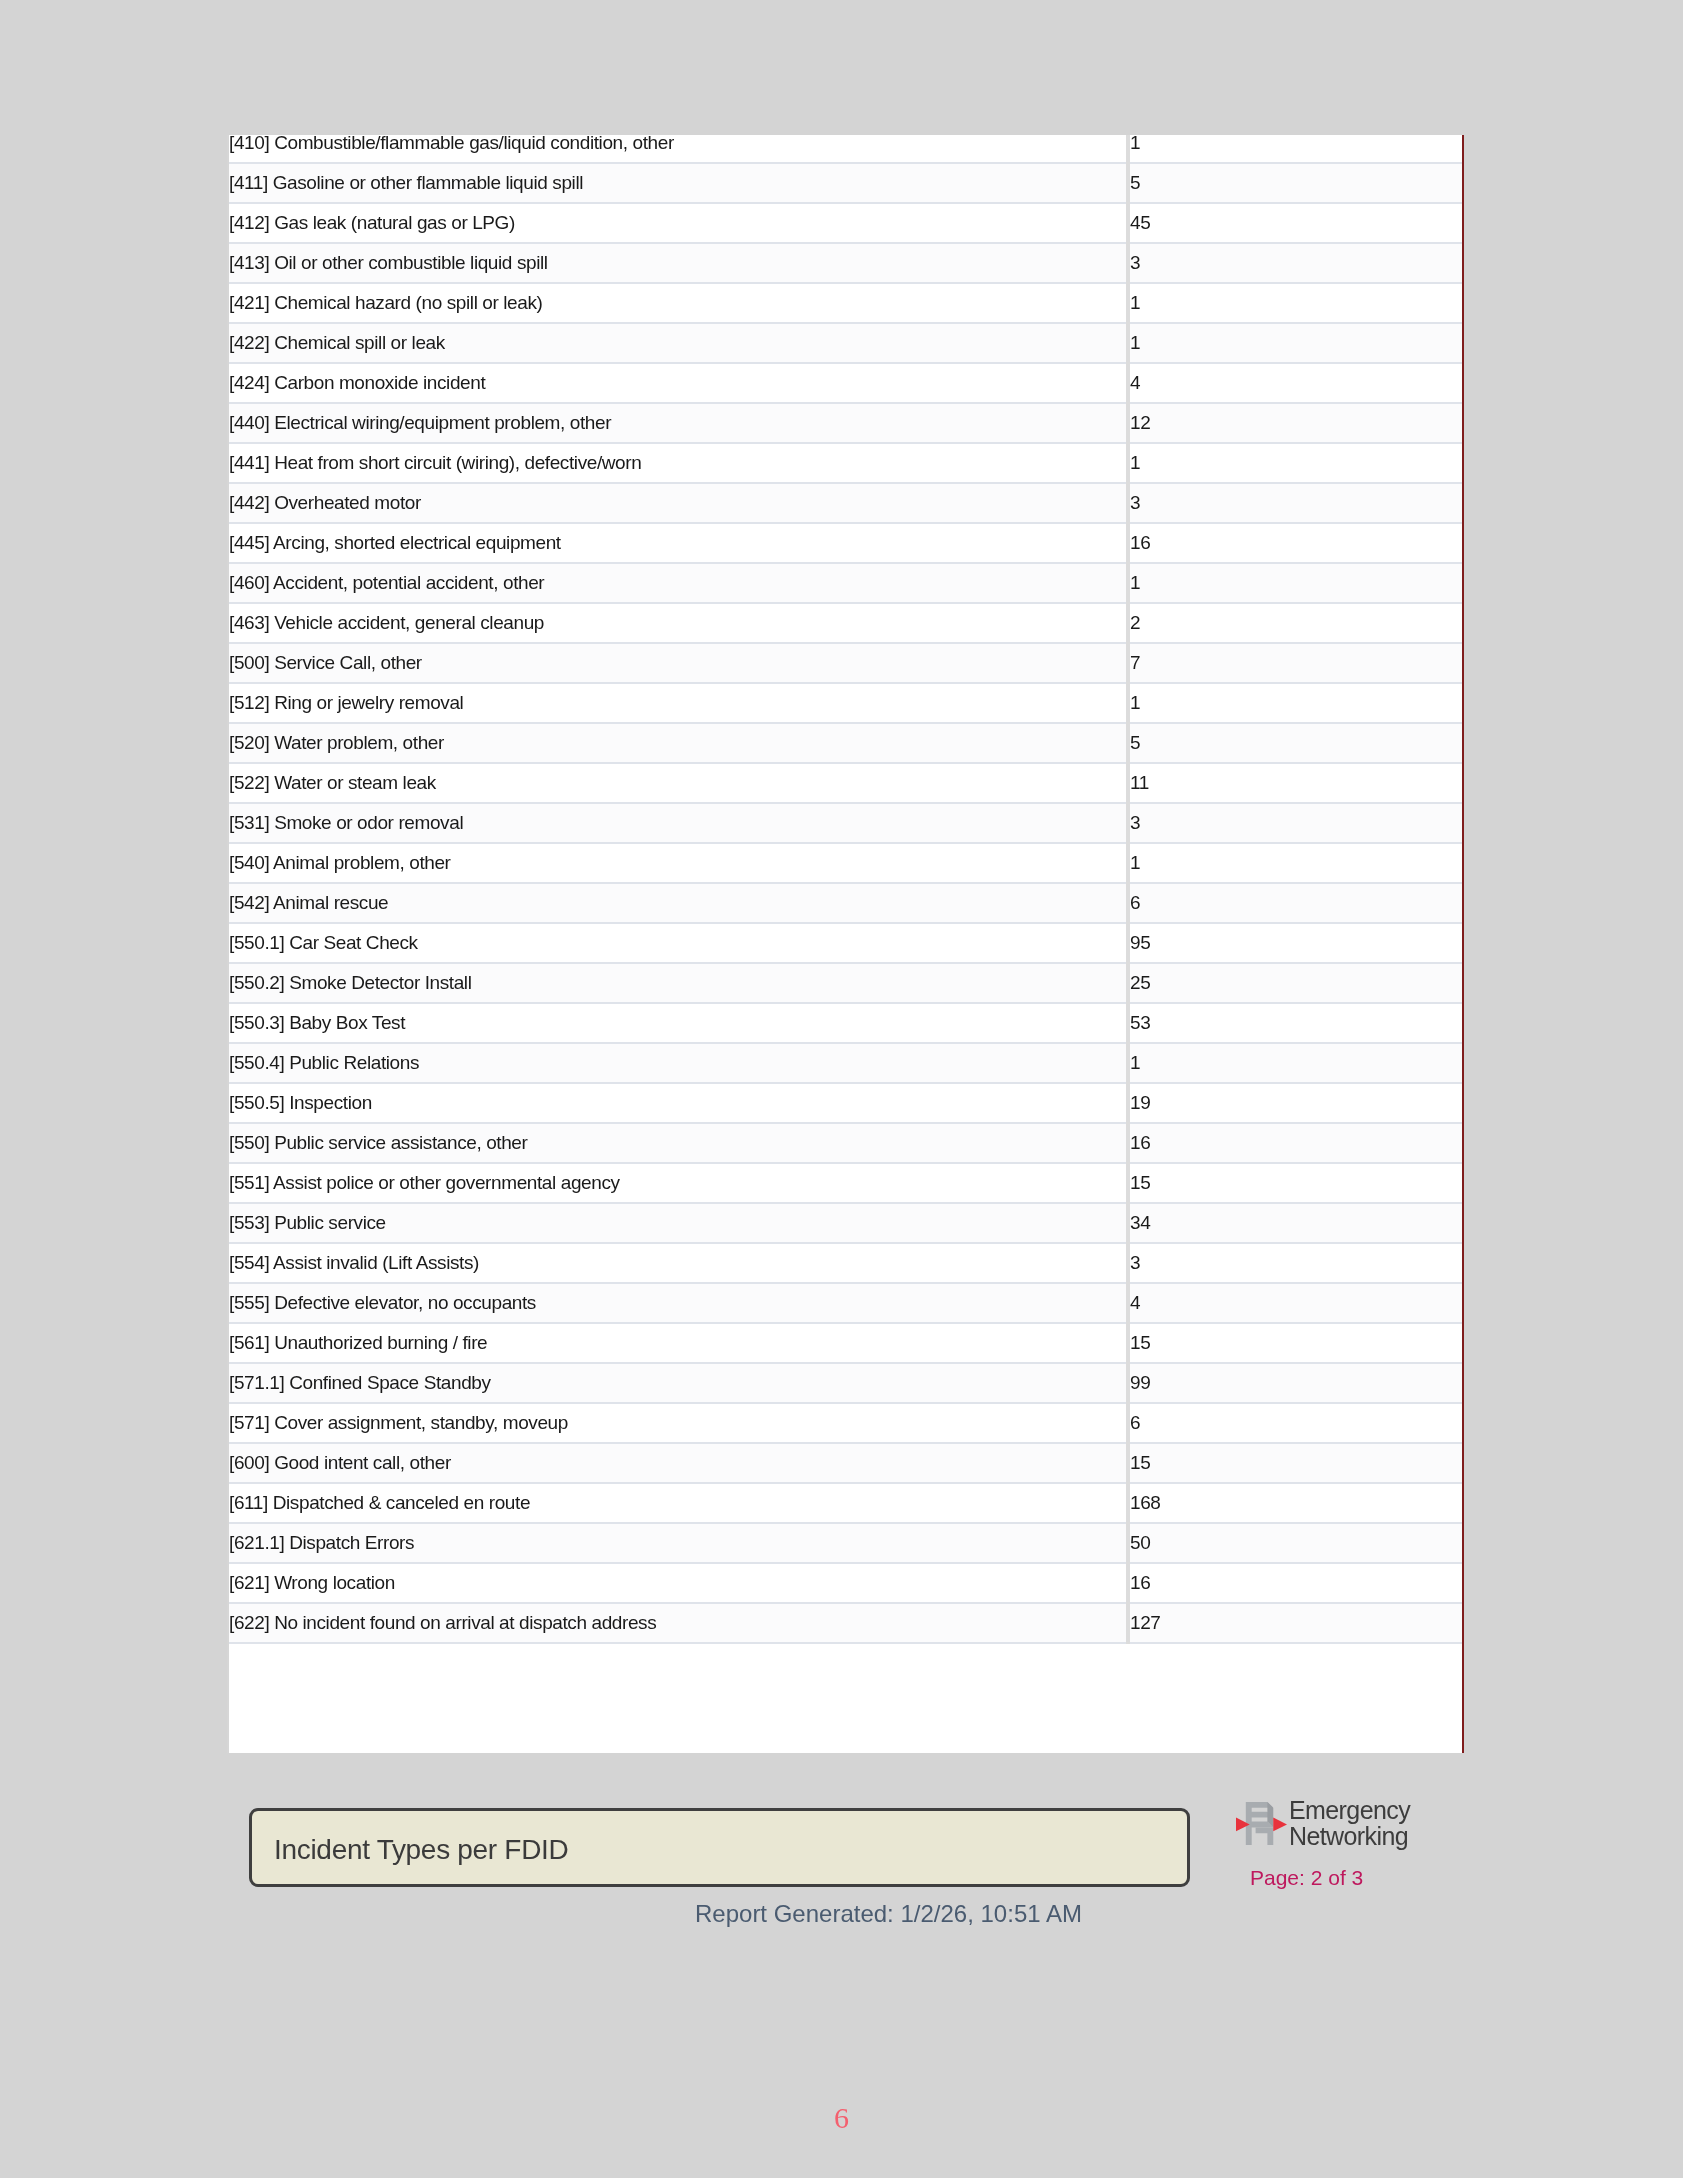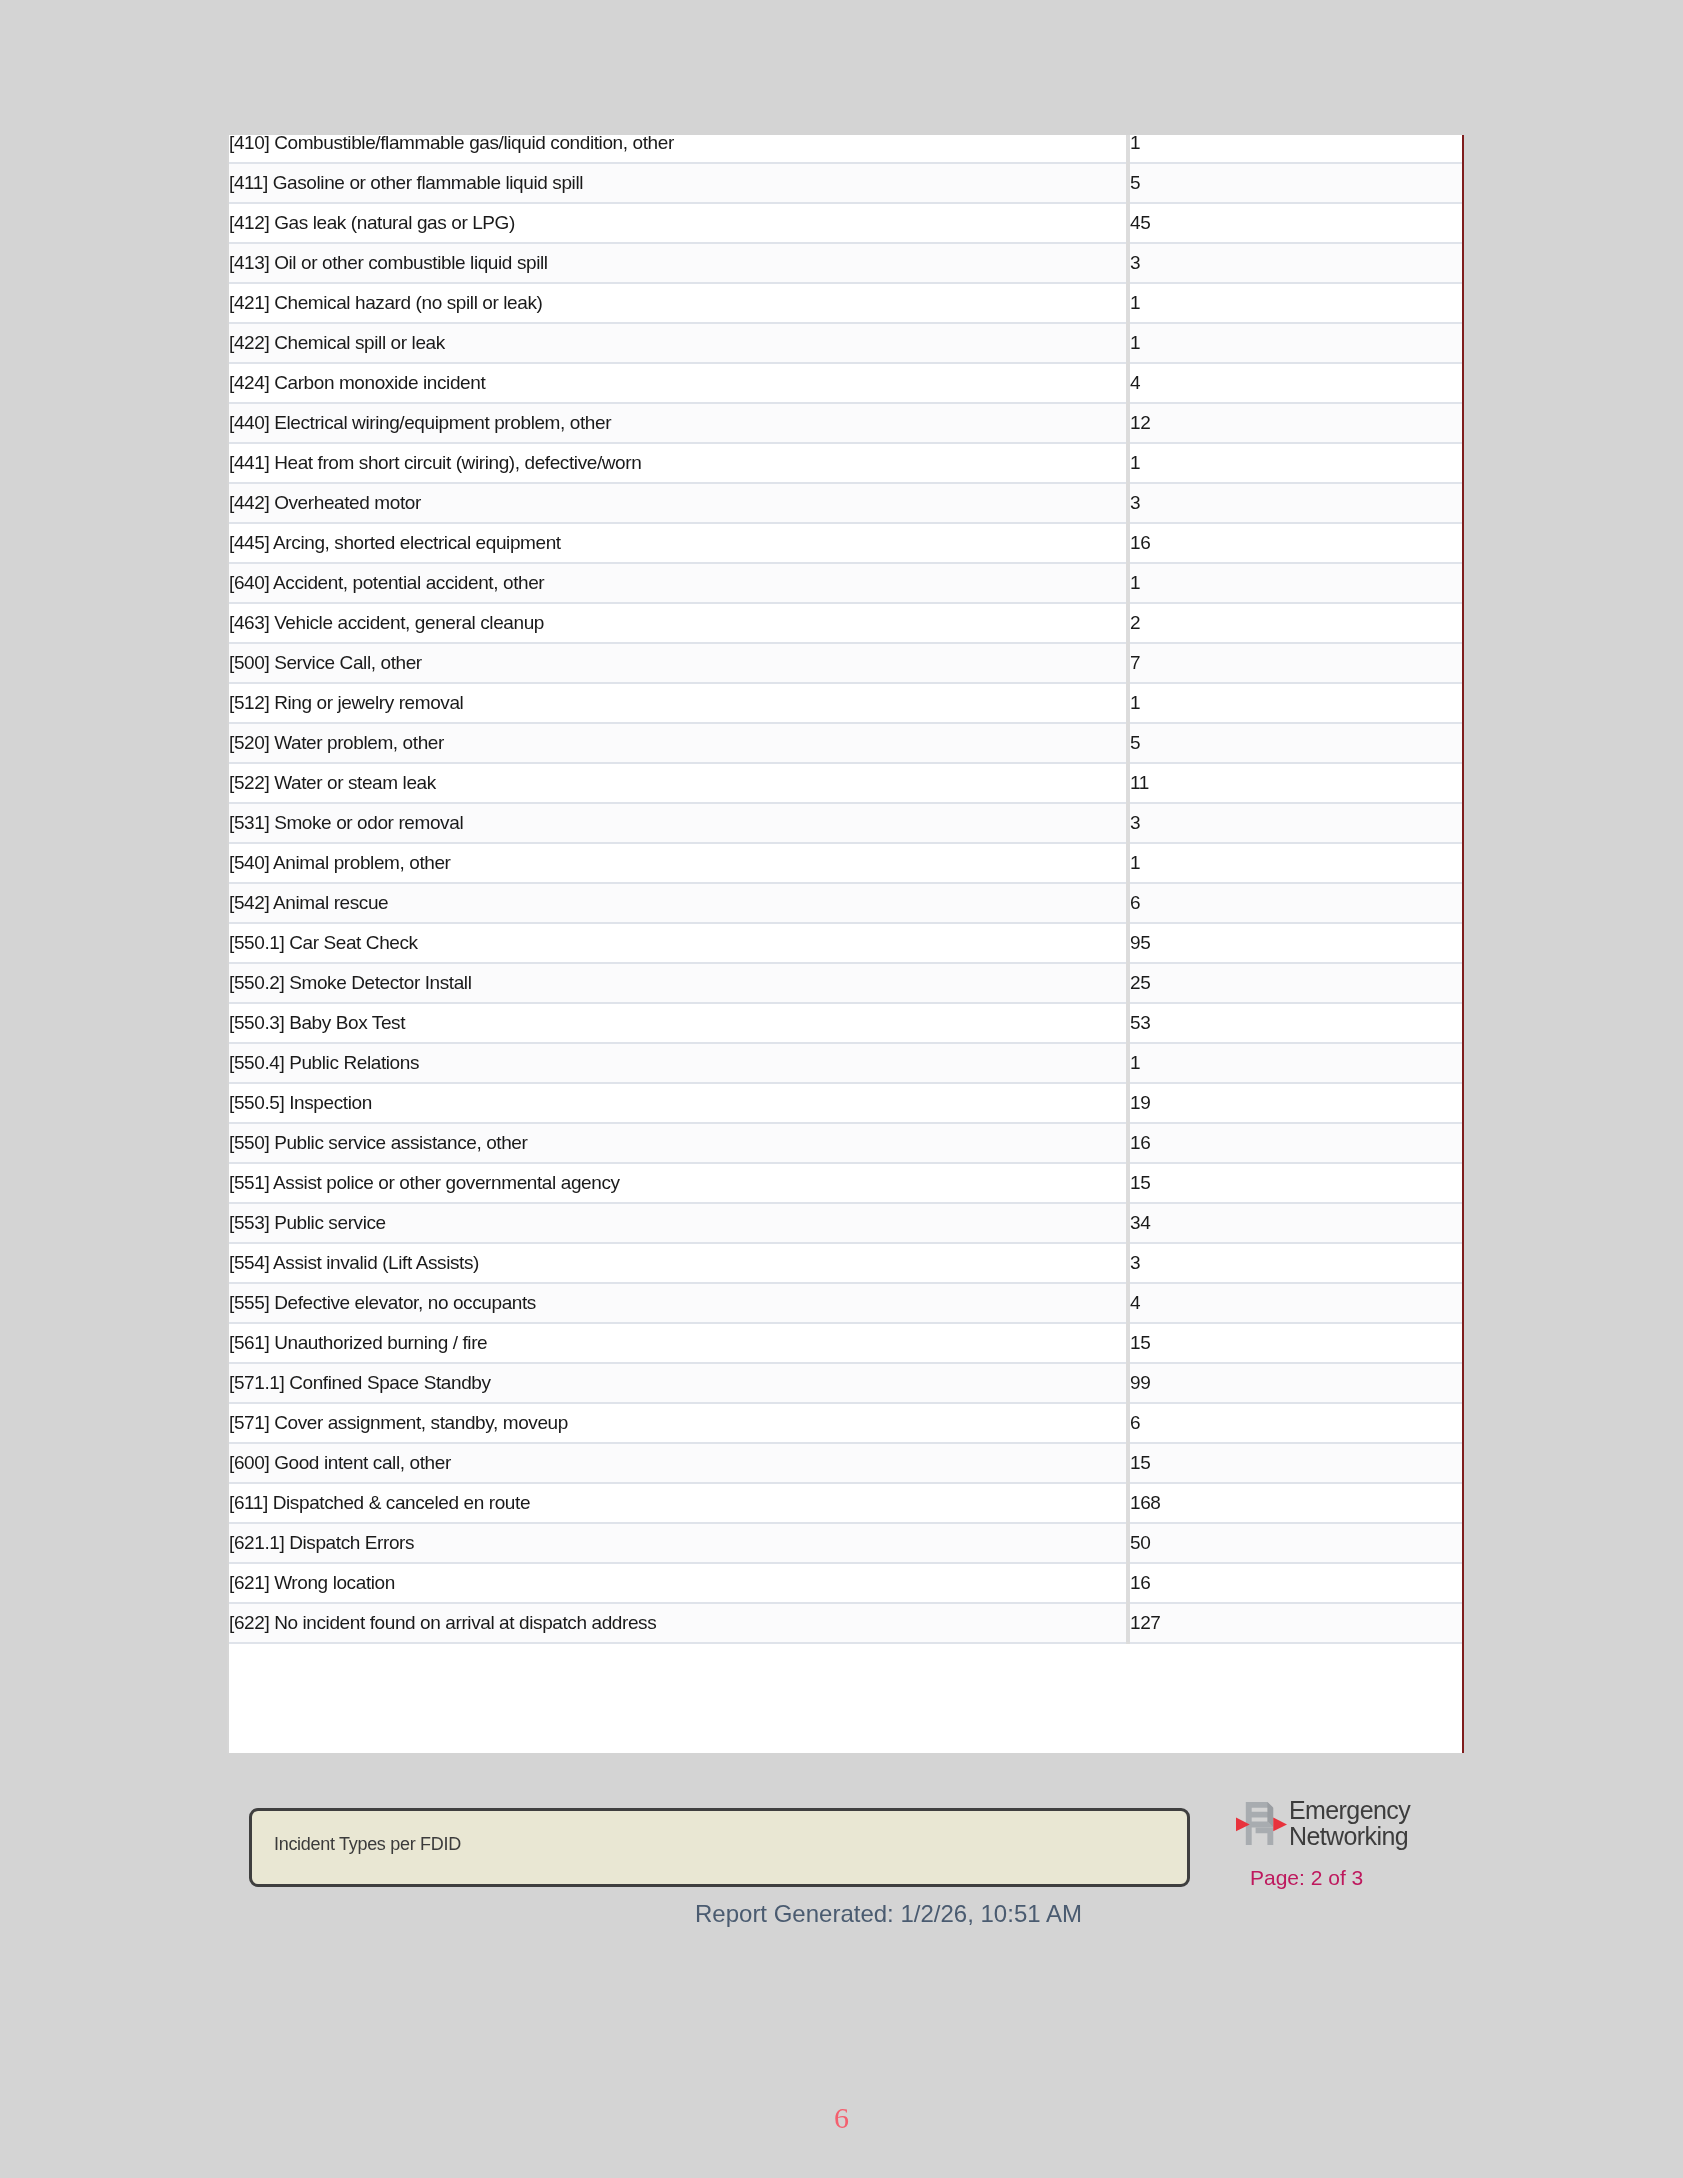--- a/index.html
+++ b/index.html
@@ -68,21 +68,21 @@
     height: 79px;
     background: #e9e7d3;
     border: 3px solid #3f3f3f;
     border-radius: 9px;
     box-sizing: border-box;
   }
   #footer-title-text {
     position: absolute;
     left: 22px;
     top: 23px;
-    font-size: 18px;
+    font-size: 28px;
     color: #3b3b3b;
     font-family: "Liberation Sans", sans-serif;
     font-stretch: condensed;
     letter-spacing: -0.3px;
   }
 
   
   #report-generated {
     position: absolute;
     left: 695px;
@@ -182,21 +182,21 @@
         </tr>
         <tr>
           <td class="cell-desc">[442] Overheated motor</td>
           <td class="cell-count">3</td>
         </tr>
         <tr>
           <td class="cell-desc">[445] Arcing, shorted electrical equipment</td>
           <td class="cell-count">16</td>
         </tr>
         <tr>
-          <td class="cell-desc">[640] Accident, potential accident, other</td>
+          <td class="cell-desc">[460] Accident, potential accident, other</td>
           <td class="cell-count">1</td>
         </tr>
         <tr>
           <td class="cell-desc">[463] Vehicle accident, general cleanup</td>
           <td class="cell-count">2</td>
         </tr>
         <tr>
           <td class="cell-desc">[500] Service Call, other</td>
           <td class="cell-count">7</td>
         </tr>

